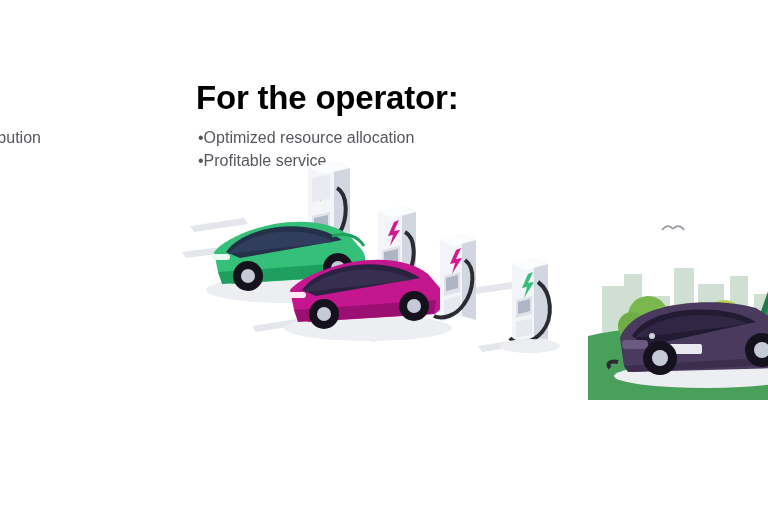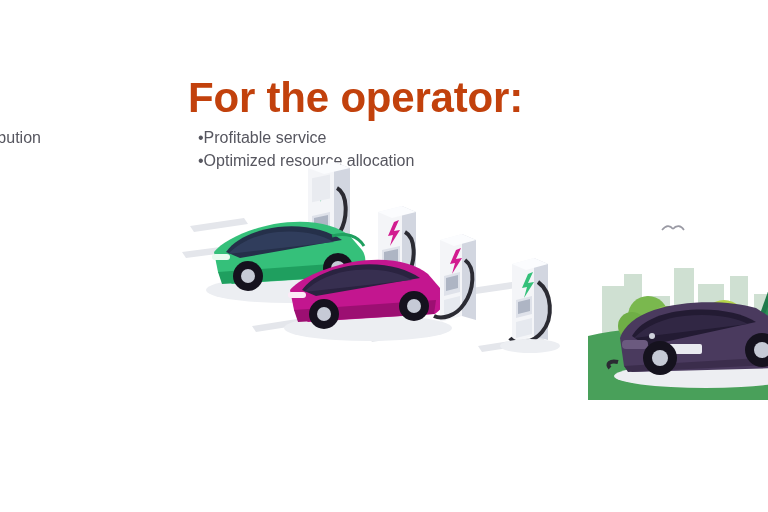--- a/index.html
+++ b/index.html
@@ -9,22 +9,22 @@
   }
   .stage{position:relative;width:768px;height:512px;background:#ffffff;overflow:hidden;}
 
   
   .panel{position:absolute;top:0;height:512px;width:390px;}
   #panel-home{left:-208px;}
   #panel-operator{left:182px;}
   #panel-energy{left:588px;}
 
   .headline{
-    position:absolute;top:78px;left:6px;white-space:nowrap;
-    font-size:42px;line-height:40px;font-weight:700;color:#c2410c;
+    position:absolute;top:78px;left:14px;white-space:nowrap;
+    font-size:33px;line-height:40px;font-weight:700;color:#000000;
     letter-spacing:-0.2px;
   }
   .bullets{position:absolute;top:126px;left:16px;white-space:nowrap;}
   .bullet{
     font-size:16px;line-height:23px;color:#56565f;white-space:nowrap;
     display:block;
   }
   .bullet .dot{display:inline-block;}
 
   
@@ -106,22 +106,22 @@
         <polygon points="-70,232 170,218 200,250 -70,258" fill="#f2f3f7"></polygon>
       </svg>
     </div>
   </div>
 
   <div class="panel" id="panel-operator">
 
     <div class="headline">For the operator:</div>
 
     <div class="bullets">
+      <span class="bullet"><span class="dot">•</span><span>Optimized resource allocation</span></span>
       <span class="bullet"><span class="dot">•</span><span>Profitable service</span></span>
-      <span class="bullet"><span class="dot">•</span><span>Optimized resource allocation</span></span>
     </div>
 
     <div class="art" style="top:140px;">
       <svg width="390" height="270" viewBox="0 0 390 270">
 
         <g fill="#e4e6eb">
           <polygon points="8,86 62,78 66,84 12,92"></polygon>
           <polygon points="0,112 46,106 50,112 4,118"></polygon>
           <polygon points="64,132 120,124 124,130 68,138"></polygon>
           <polygon points="70,186 134,176 138,182 74,192"></polygon>

